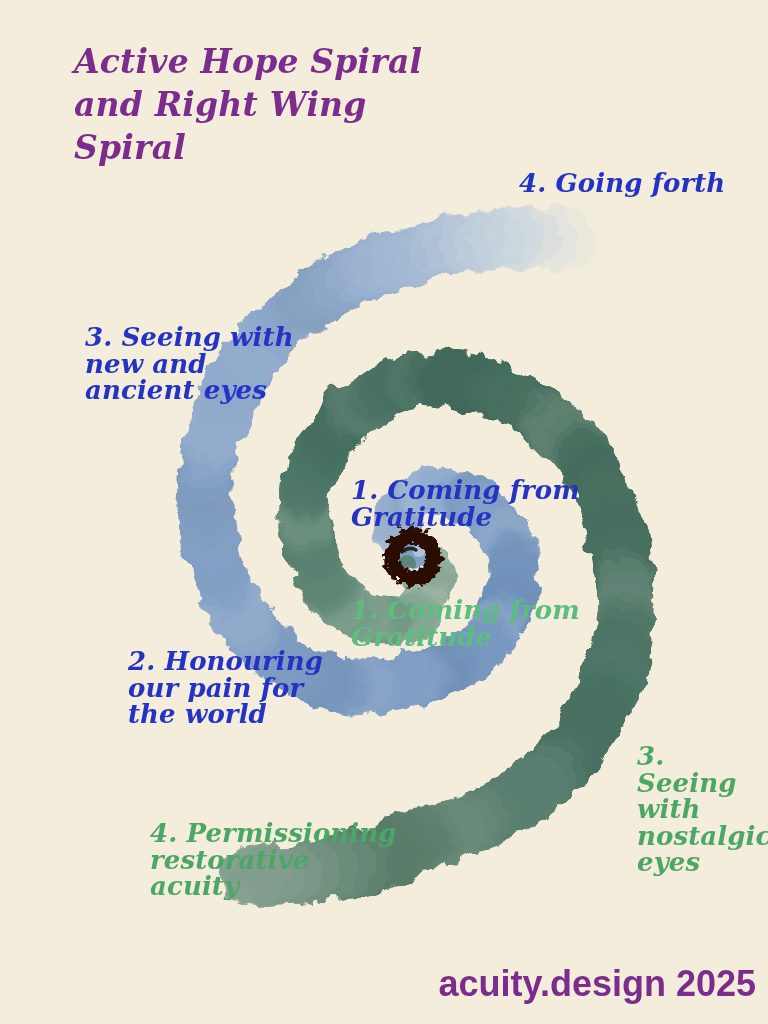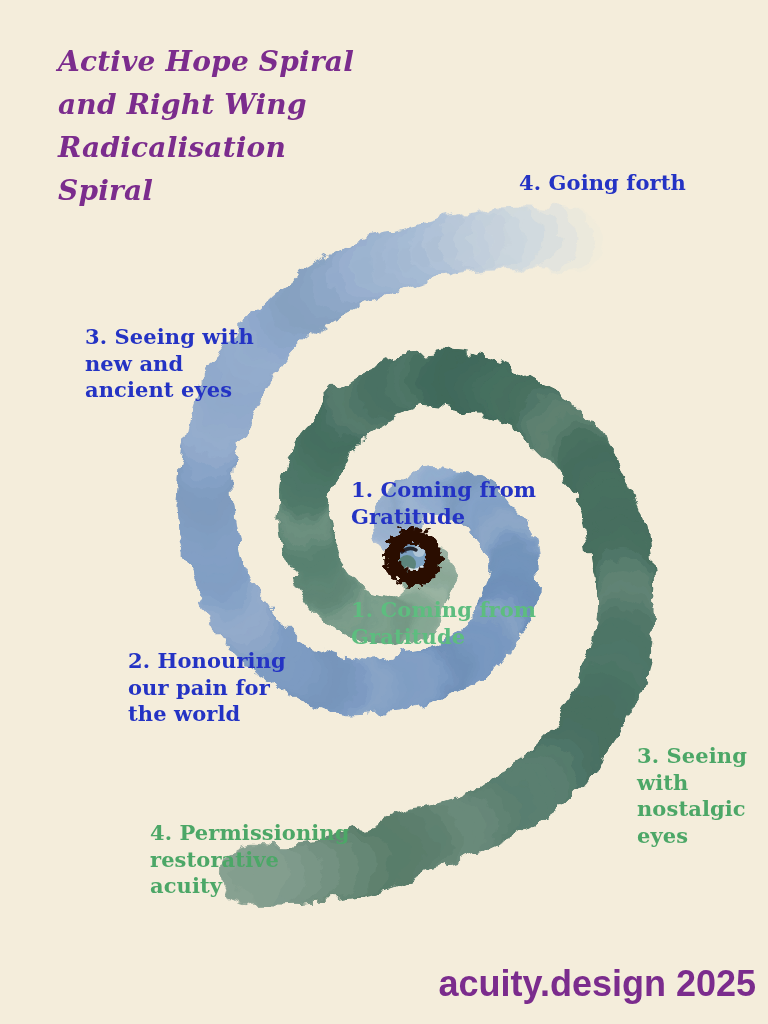--- a/index.html
+++ b/index.html
@@ -3,27 +3,27 @@
 <meta charset="utf-8">
 <style>
   html,body{margin:0;padding:0;background:#888;}
   .poster{
     position:relative;width:768px;height:1024px;overflow:hidden;
     background:#f4eddb;
     font-family:"DejaVu Serif", serif;
   }
   .spiral-canvas{position:absolute;left:0;top:0;width:768px;height:1024px;}
   .title{
-    position:absolute;left:58px;top:40px;
-    font-size:28px;font-weight:bold;font-style:italic;
+    position:absolute;left:74px;top:40px;
+    font-size:33px;font-weight:bold;font-style:italic;
     line-height:43px;color:var(--purple,#7b2c8d);
     letter-spacing:0.2px;
   }
   .lbl{
-    position:absolute;font-size:21px;font-weight:bold;
+    position:absolute;font-size:26px;font-weight:bold;font-style:italic;
     line-height:26.5px;letter-spacing:0.1px;
   }
   .lbl.blue{color:var(--blue-label,#2433c4);}
   .lbl.green{color:var(--green-label,#4ca767);}
   .lbl.green-light{color:var(--green-light-label,#5dbd7f);}
   #lbl-going-forth{left:519px;top:170px;}
   #lbl-seeing-new{left:61px;top:324px;margin-left:24px;}
   #lbl-avoiding{left:591px;top:312px;}
   #lbl-gratitude{left:351px;top:477px;}
   #lbl-resentment{left:351px;top:597px;}
@@ -618,21 +618,20 @@
       <path d="M407 568 q8 5 15 -1" stroke="#e9efef" stroke-width="3" fill="none" stroke-linecap="round" opacity="0.9"></path>
     </g>
     <g id="g-ring" filter="url(#wc-ring)">
       <circle cx="413" cy="557" r="21" fill="none" stroke="#2a0c06" stroke-width="16"></circle>
     </g>
   </svg>
 
   <div class="title">
     <div>Active Hope Spiral</div>
     <div>and Right Wing</div>
-    <div>Radicalisation</div>
     <div>Spiral</div>
   </div>
 
   <div class="lbl blue" id="lbl-going-forth">
     <div>4. Going forth</div>
   </div>
 
   <div class="lbl blue" id="lbl-seeing-new">
     <div>3. Seeing with</div>
     <div>new and</div>

